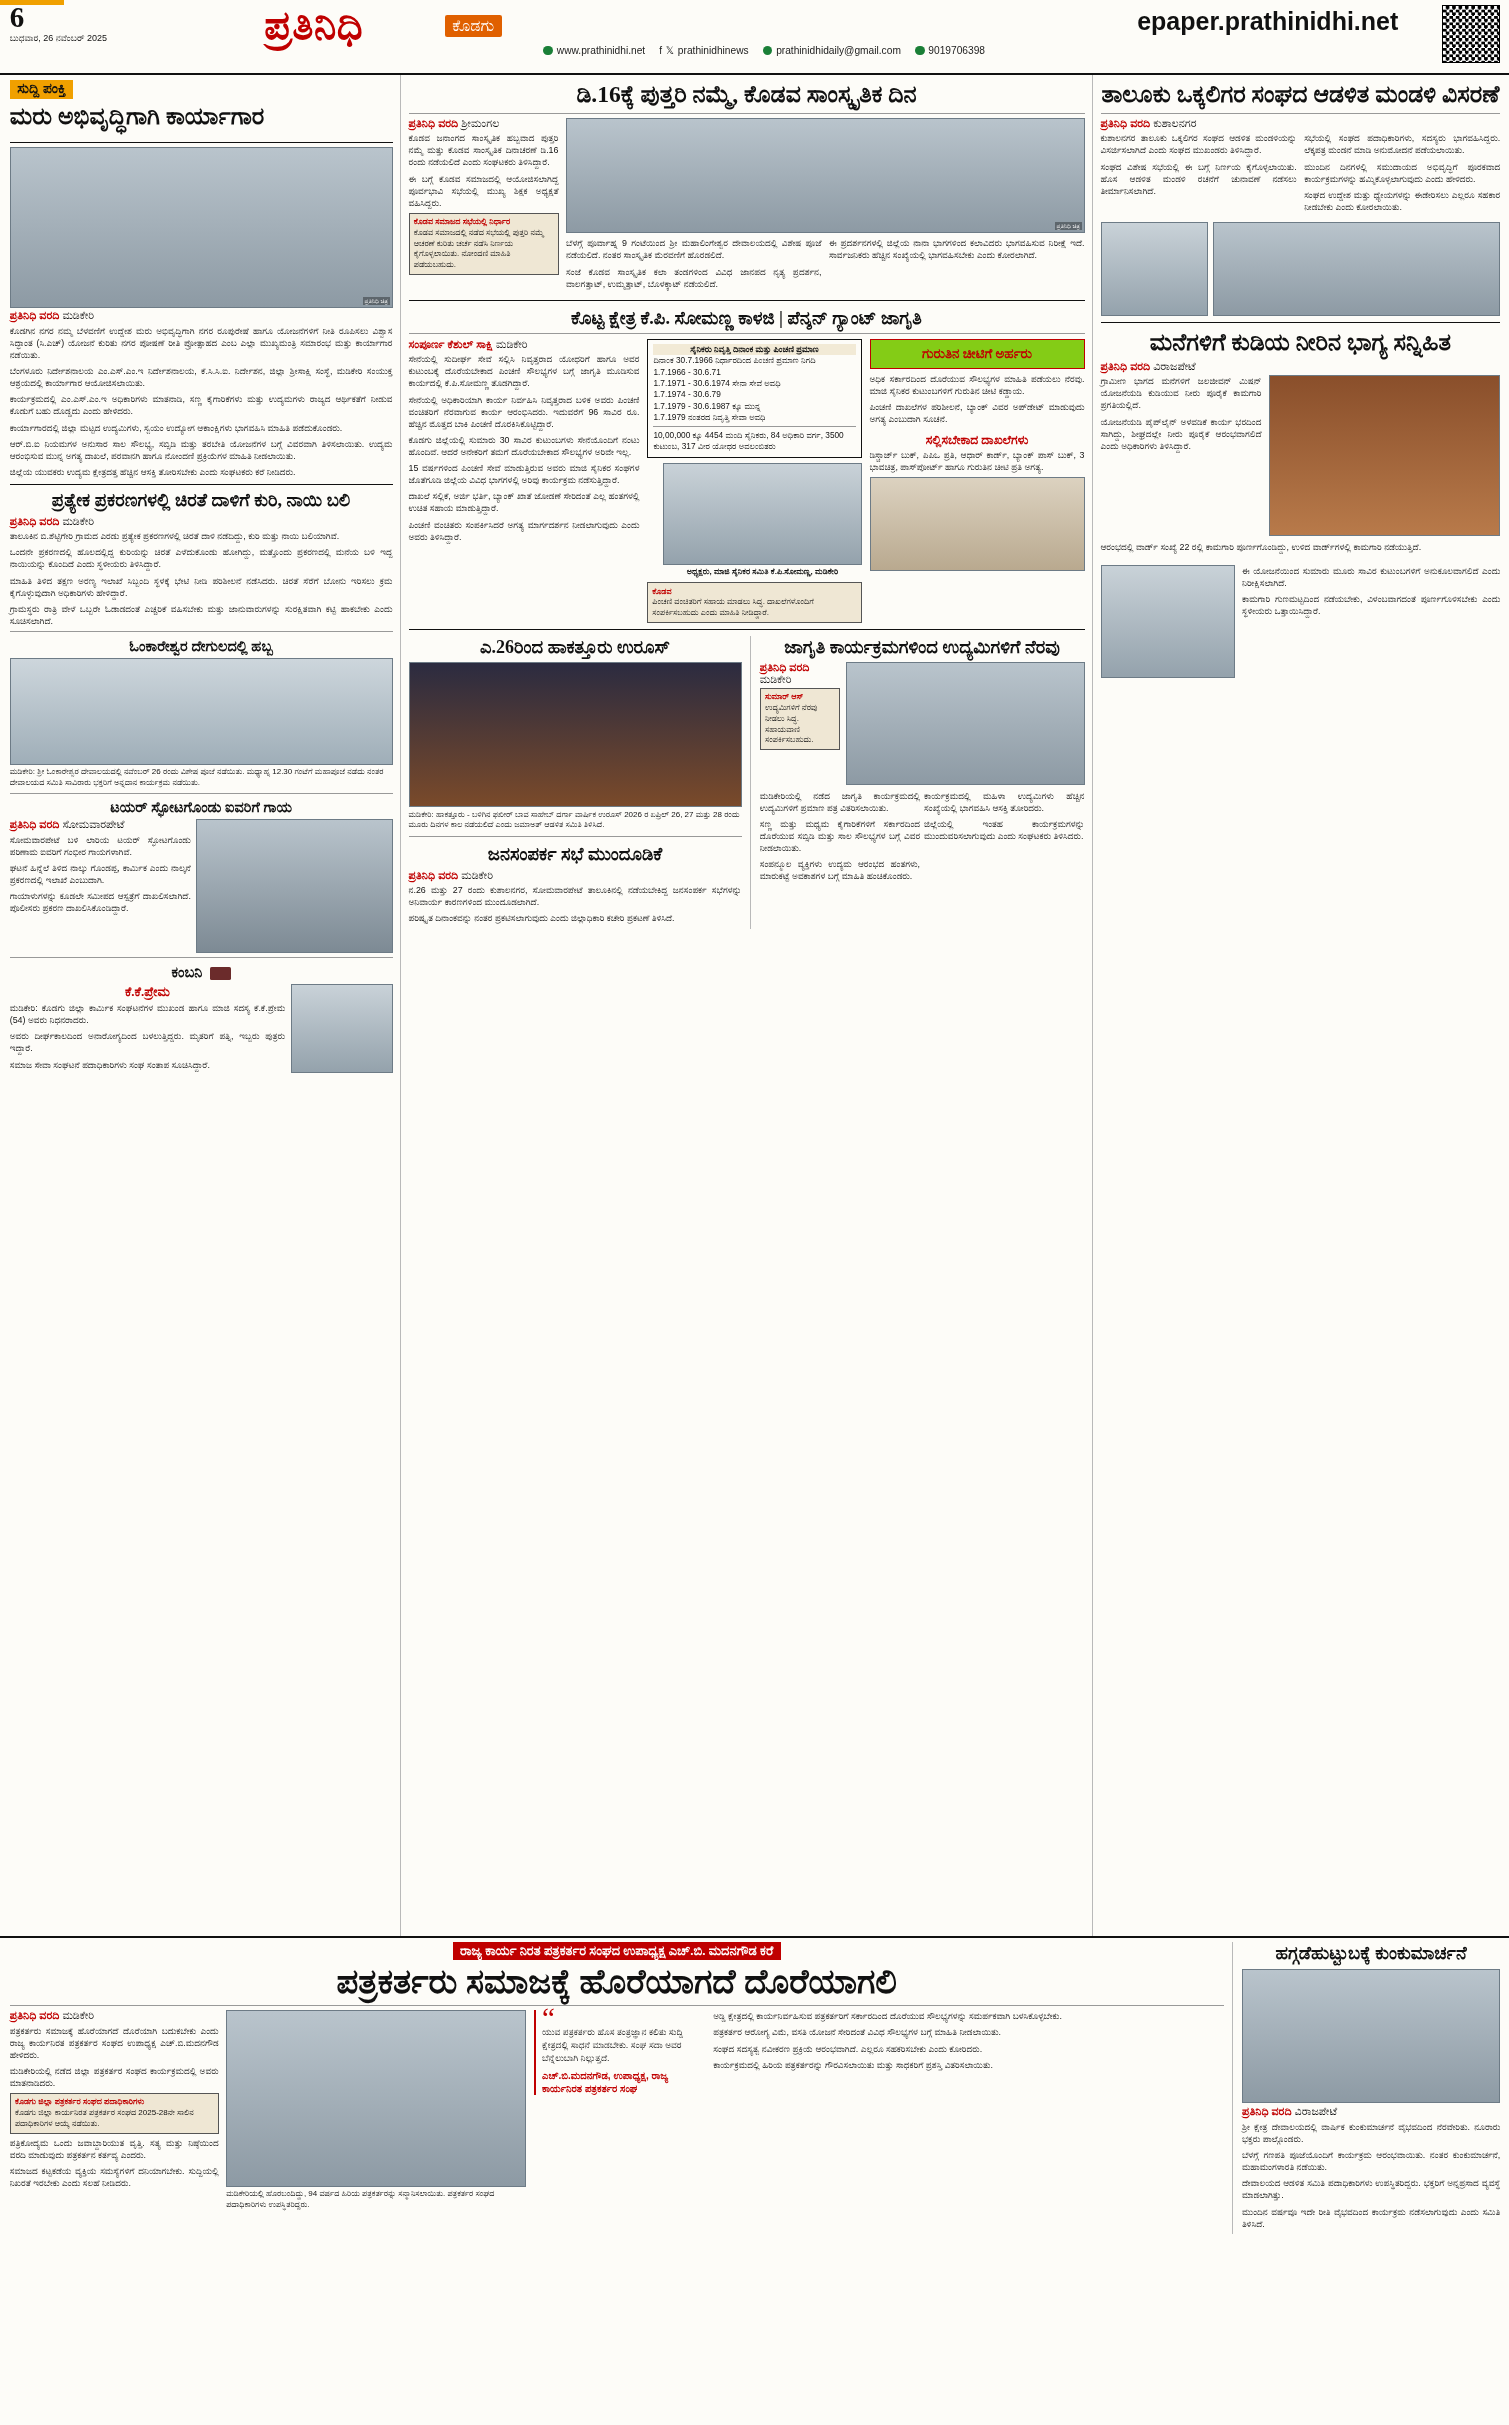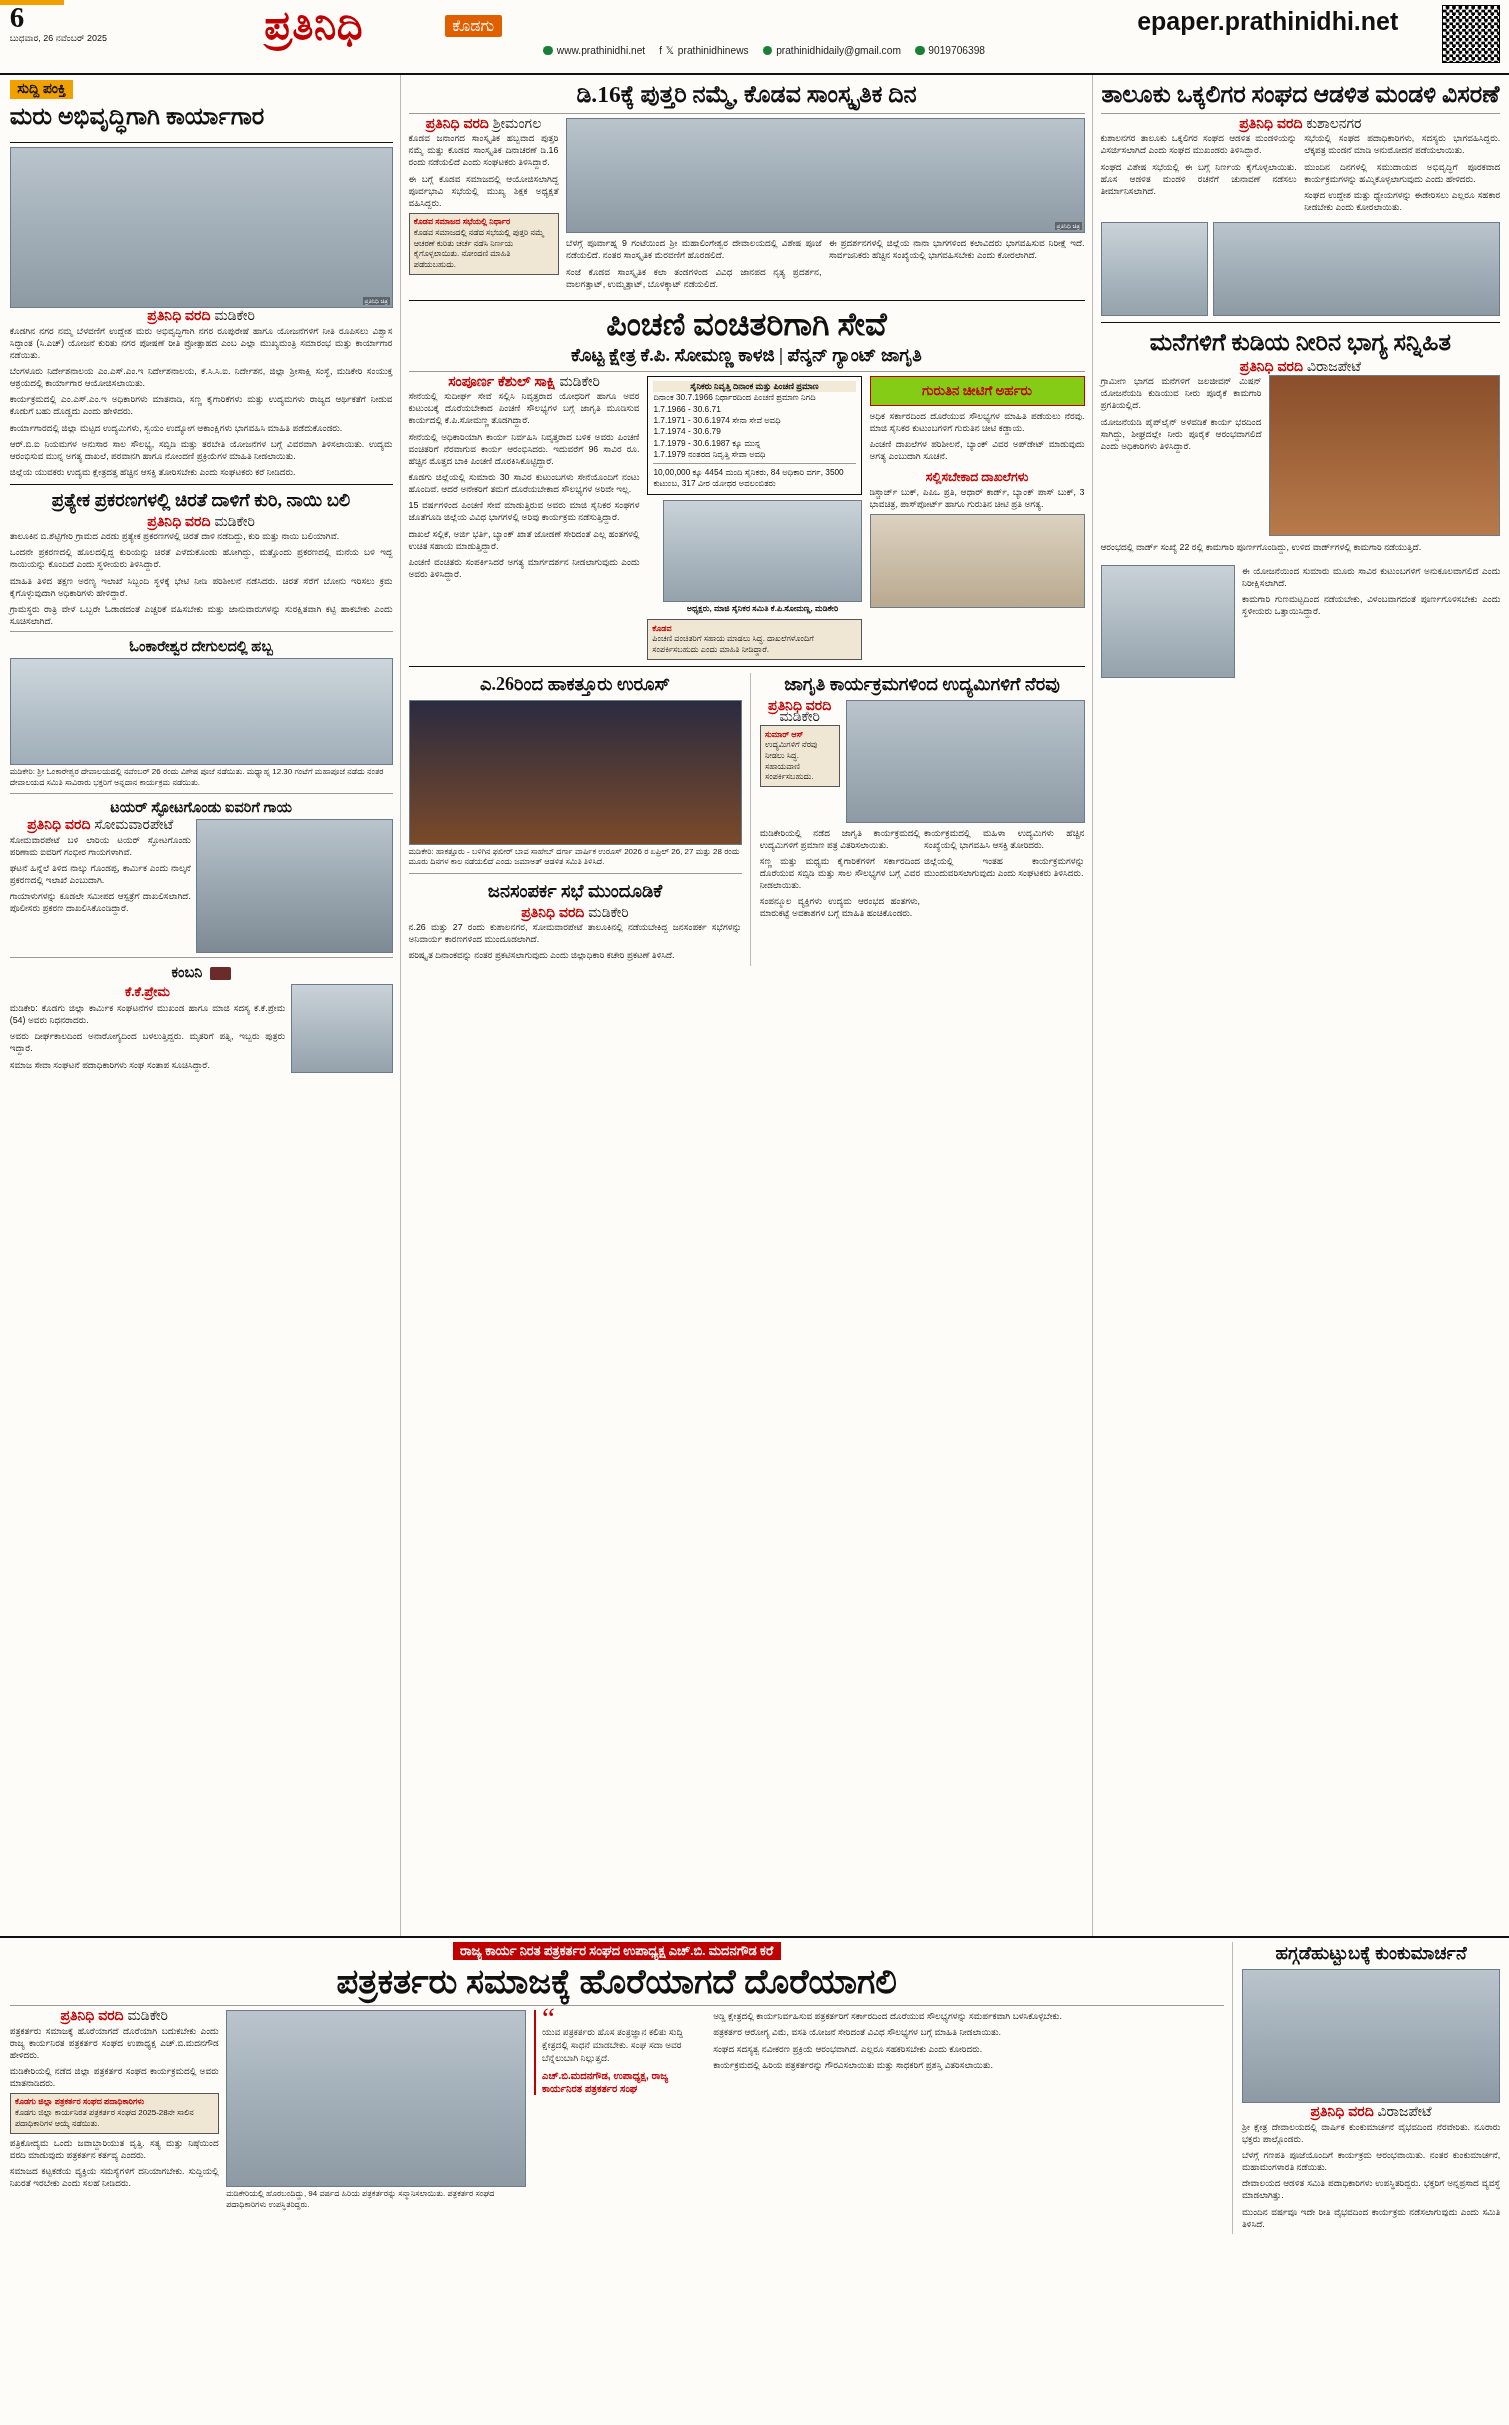--- a/index.html
+++ b/index.html
@@ -33,21 +33,21 @@
   .hr-thick { border-top:1.6px solid #111; }
   .hr-thin { border-top:0.5px solid #999; }
   .vline { border-left:0.5px solid #b9b9b9; }
 
   h1,h2,h3,h4 { margin:0; font-family:"Liberation Serif", serif; }
   .hl-xl { font-size:32px; font-weight:bold; text-align:center; line-height:35px; }
   .hl-lg { font-size:23.6px; font-weight:bold; text-align:center; line-height:28px; }
   .hl-md { font-size:18px; font-weight:bold; text-align:center; line-height:22.5px; }
   .hl-sm { font-size:14.5px; font-weight:bold; text-align:center; line-height:18px; }
 
-  .byline { font-size:14px; line-height:11.3px; margin-bottom:3.2px;text-align:center; }
+  .byline { font-size:11px; line-height:11.3px; margin-bottom:3.2px; }
   .byline b { color:#c00000; }
   .body-txt { font-size:8.9px; line-height:12px; text-align:justify; color:#111; }
   .body-txt p { margin:0 0 4.3px 0; }
 
   .photo { background:#9aa7b1; position:relative; overflow:hidden; border:0.5px solid #6d7b86; }
   .photo .cap { position:absolute; right:1.6px; bottom:1.6px; font-size:5.9px; color:#fff; background:rgba(0,0,0,.35); padding:0.5px 2.1px; }
   .photo.people { background:linear-gradient(#b9c4cc,#8d9aa4); }
   .photo.temple { background:linear-gradient(#cdd6dc,#9fae b8); background:linear-gradient(#cdd6dc,#9faeb8); }
   .photo.night { background:linear-gradient(#2b2b40,#7a4a2a); }
   .photo.mud { background:linear-gradient(#8a4f2b,#b87a4a); }
@@ -224,21 +224,20 @@
             <div style="flex:1;" class="body-txt">
               <p>ಈ ಪ್ರದರ್ಶನಗಳಲ್ಲಿ ಜಿಲ್ಲೆಯ ನಾನಾ ಭಾಗಗಳಿಂದ ಕಲಾವಿದರು ಭಾಗವಹಿಸುವ ನಿರೀಕ್ಷೆ ಇದೆ. ಸಾರ್ವಜನಿಕರು ಹೆಚ್ಚಿನ ಸಂಖ್ಯೆಯಲ್ಲಿ ಭಾಗವಹಿಸಬೇಕು ಎಂದು ಕೋರಲಾಗಿದೆ.</p>
               <p></p>
             </div>
           </div>
         </div>
       </div>
 
       <div class="hr-thick" style="margin:6.4px 0 5.4px;"></div>
 
-      <h1 class="hl-xl" style="color:#111;">ಪಿಂಚಣಿ ವಂಚಿತರಿಗಾಗಿ ಸೇವೆ</h1>
       <h3 class="hl-md" style="margin-top:2.1px;">ಕೊಟ್ಟ ಕ್ಷೇತ್ರ ಕೆ.ಪಿ. ಸೋಮಣ್ಣ ಕಾಳಜಿ | ಪೆನ್ಶನ್ ಗ್ಯಾಂಟ್ ಜಾಗೃತಿ</h3>
       <div class="hr-thin" style="margin:4.3px 0;"></div>
 
       <div style="display:flex; gap:7.5px;">
         <div style="width:231px;">
           <div class="byline">
             <b>ಸಂಪೂರ್ಣ ಕೆಶುಲ್ ಸಾಕ್ಷಿ</b>
             <span>ಮಡಿಕೇರಿ</span>
           </div>
           <div class="body-txt">

